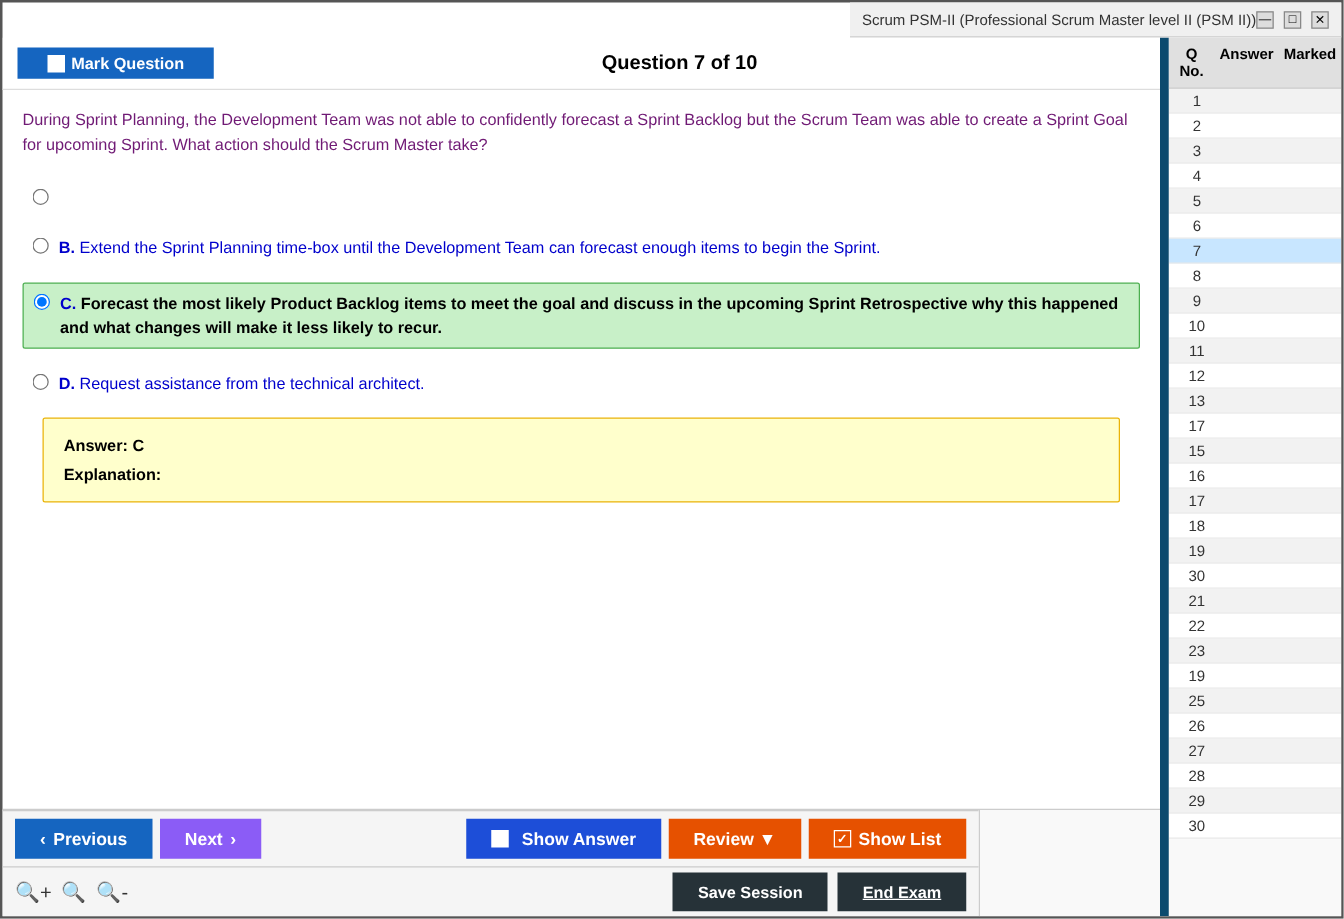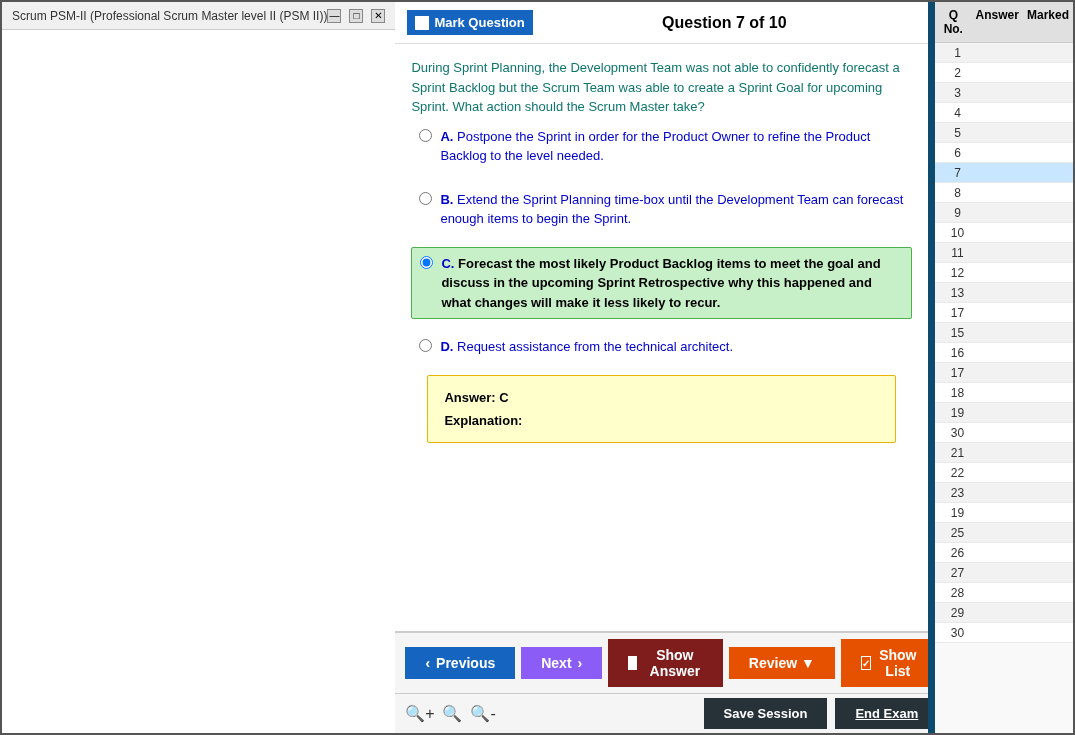--- a/index.html
+++ b/index.html
@@ -13,21 +13,22 @@
       width: 1075px;
       height: 735px;
       overflow: hidden;
     }
     .window {
       width: 1075px;
       height: 735px;
       background: #fff;
       border: 2px solid #555;
       display: flex;
-      flex-direction: row;
+      flex-direction: column;
+      align-items: flex-end;
     }
     .title-bar {
       background: #f0f0f0;
       border-bottom: 1px solid #ccc;
       padding: 5px 10px;
       display: flex;
       align-items: center;
       justify-content: space-between;
       height: 28px;
     }
@@ -65,21 +66,21 @@
       padding: 8px 12px;
       display: flex;
       align-items: center;
       border-bottom: 1px solid #ddd;
       background: #fff;
     }
     .mark-btn {
       background: #1565c0;
       color: #fff;
       border: none;
-      padding: 5px 8px;
+      padding: 5px 24px;
       cursor: pointer;
       font-size: 13px;
       display: flex;
       align-items: center;
       gap: 5px;
       font-weight: bold;
     }
     .mark-btn .checkbox-icon {
       width: 14px;
       height: 14px;
@@ -93,22 +94,22 @@
       font-weight: bold;
       color: #000;
     }
     .question-body {
       padding: 14px 16px;
       overflow-y: auto;
       flex: 1;
     }
     .question-text {
       font-size: 13px;
-      color: #0f766e;
-      margin-bottom: 4px;
+      color: #701a75;
+      margin-bottom: 18px;
       line-height: 1.5;
     }
     .option {
       display: flex;
       align-items: flex-start;
       margin-bottom: 12px;
       padding: 6px 8px;
       cursor: pointer;
       border-radius: 2px;
     }
@@ -169,21 +170,21 @@
     }
     .prev-btn {
       background: #1565c0;
       color: #fff;
     }
     .next-btn {
       background: #8b5cf6;
       color: #fff;
     }
     .show-answer-btn {
-      background: #7f1d1d;
+      background: #1d4ed8;
       color: #fff;
       margin-left: auto;
       display: flex;
       align-items: center;
       gap: 10px;
     }
     .show-answer-btn .sq-icon {
       width: 14px;
       height: 14px;
       background: #fff;
@@ -347,23 +348,20 @@
           <span>Mark Question</span>
         </button>
         <span class="question-title">Question 7 of 10</span>
       </div>
 
       <div class="question-body">
         <p class="question-text">During Sprint Planning, the Development Team was not able to confidently forecast a Sprint Backlog but the Scrum Team was able to create a Sprint Goal for upcoming Sprint. What action should the Scrum Master take?</p>
 
         <div class="option">
           <input type="radio" name="answer" style="">
-          <span class="option-text">
-            <strong>A.</strong> Postpone the Sprint in order for the Product Owner to refine the Product Backlog to the level needed.
-          </span>
         </div>
 
         <div class="option">
           <input type="radio" name="answer" style="">
           <span class="option-text">
             <strong>B.</strong> Extend the Sprint Planning time-box until the Development Team can forecast enough items to begin the Sprint.
           </span>
         </div>
 
         <div class="option selected-correct">

